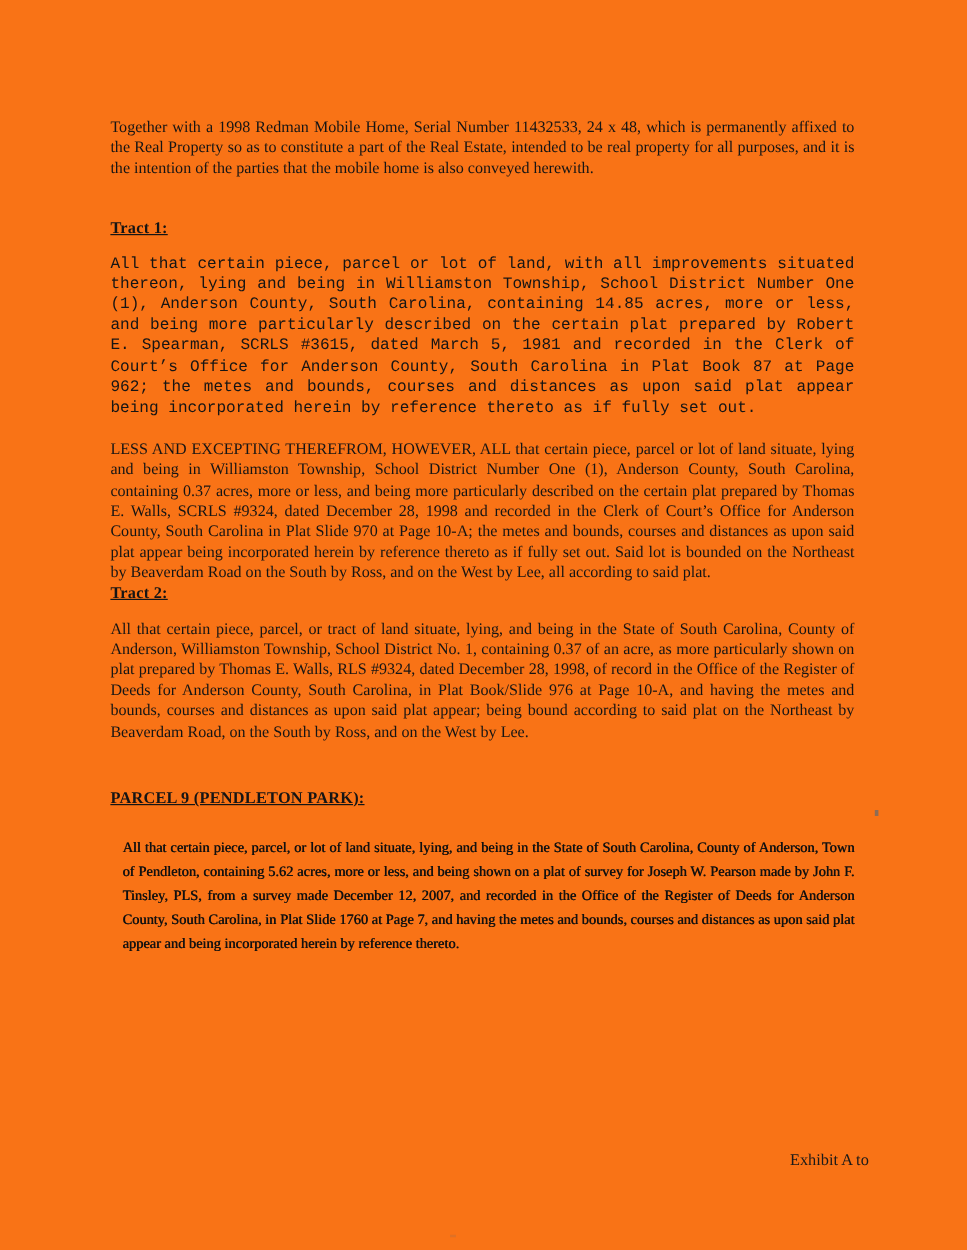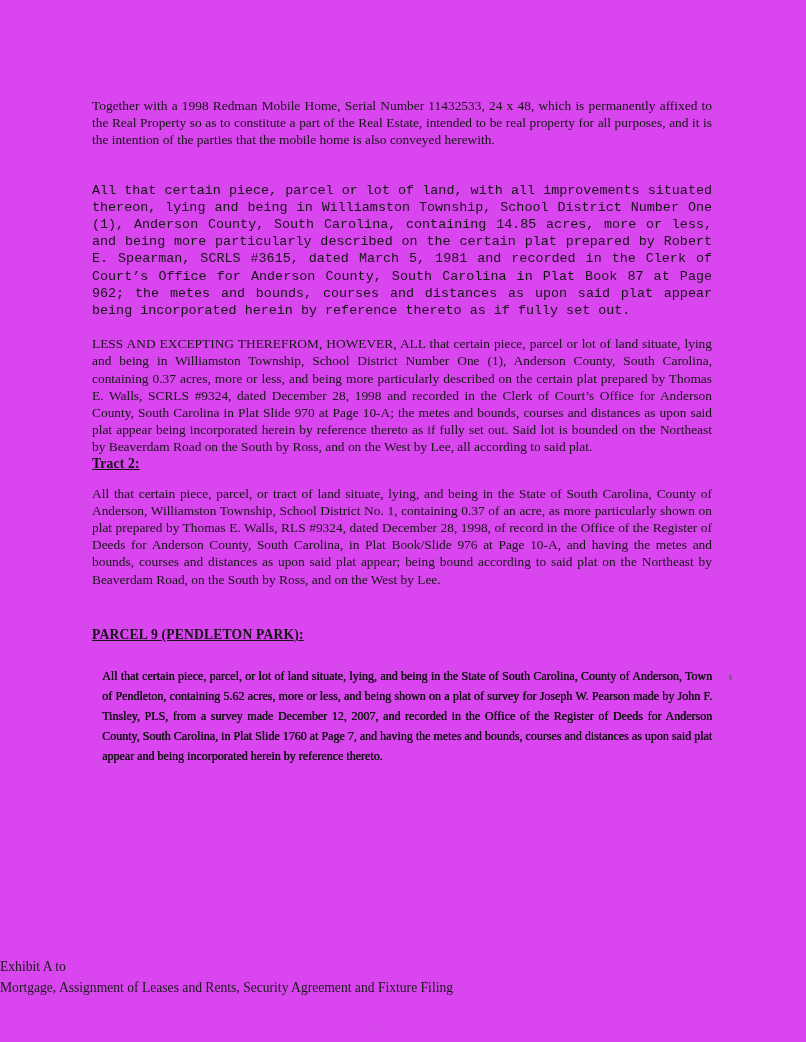--- a/index.html
+++ b/index.html
@@ -5,21 +5,21 @@
   html, body {
     margin: 0;
     padding: 0;
     background: #e8e8e8;
   }
   .page {
     position: relative;
     width: 806px;
     height: 1042px;
     margin: 0 auto;
-    background: #d946ef;
+    background: #f97316;
     font-family: "Liberation Serif", "DejaVu Serif", serif;
     color: #151515;
     overflow: hidden;
   }
   .content {
     position: absolute;
     left: 92px;
     top: 97px;
     width: 620px;
   }
@@ -54,21 +54,21 @@
     text-align: justify;
     
     text-shadow: 0.4px 0 0 currentColor;
     color: #111111;
   }
   .footer {
     position: absolute;
     left: 0;
     width: 724px;
     top: 956px;
-    text-align: left;
+    text-align: right;
     font-size: 13.6px;
     line-height: 21px;
     color: #1a1a1a;
   }
   .artifact {
     position: absolute;
     background: #6a6a6a;
   }
   .artifact-right {
     left: 729px;
@@ -87,35 +87,35 @@
 </style>
 </head>
 <body>
 
 <div class="page">
   <div class="content">
 
     <p class="para para-intro">Together with a 1998 Redman Mobile Home, Serial Number 11432533, 24 x 48, which is permanently affixed to the Real Property so as to constitute a part of the Real Estate, intended to be real property for all purposes, and it is the intention of the parties that the mobile home is also conveyed herewith.</p>
 
 
+    <p class="heading heading-tract1">Tract 1:</p>
 
     <p class="para para-tract1a">All that certain piece, parcel or lot of land, with all improvements situated thereon, lying and being in Williamston Township, School District Number One (1), Anderson County, South Carolina, containing 14.85 acres, more or less, and being more particularly described on the certain plat prepared by Robert E. Spearman, SCRLS #3615, dated March 5, 1981 and recorded in the Clerk of Court’s Office for Anderson County, South Carolina in Plat Book 87 at Page 962; the metes and bounds, courses and distances as upon said plat appear being incorporated herein by reference thereto as if fully set out.</p>
 
     <p class="para para-tract1b">LESS AND EXCEPTING THEREFROM, HOWEVER, ALL that certain piece, parcel or lot of land situate, lying and being in Williamston Township, School District Number One (1), Anderson County, South Carolina, containing 0.37 acres, more or less, and being more particularly described on the certain plat prepared by Thomas E. Walls, SCRLS #9324, dated December 28, 1998 and recorded in the Clerk of Court’s Office for Anderson County, South Carolina in Plat Slide 970 at Page 10-A; the metes and bounds, courses and distances as upon said plat appear being incorporated herein by reference thereto as if fully set out.  Said lot is bounded on the Northeast by Beaverdam Road on the South by Ross, and on the West by Lee, all according to said plat.</p>
 
     <p class="heading heading-tract2">Tract 2:</p>
 
     <p class="para para-tract2">All that certain piece, parcel, or tract of land situate, lying, and being in the State of South Carolina, County of Anderson, Williamston Township, School District No. 1, containing 0.37 of an acre, as more particularly shown on plat prepared by Thomas E. Walls, RLS #9324, dated December 28, 1998, of record in the Office of the Register of Deeds for Anderson County, South Carolina, in Plat Book/Slide 976 at Page 10-A, and having the metes and bounds, courses and distances as upon said plat appear; being bound according to said plat on the Northeast by Beaverdam Road, on the South by Ross, and on the West by Lee.</p>
 
     <p class="heading heading-parcel9">PARCEL 9 (PENDLETON PARK):</p>
 
     <p class="para para-parcel9">All that certain piece, parcel, or lot of land situate, lying, and being in the State of South Carolina, County of Anderson, Town of Pendleton, containing 5.62 acres, more or less, and being shown on a plat of survey for Joseph W. Pearson made by John F. Tinsley, PLS, from a survey made December 12, 2007, and recorded in the Office of the Register of Deeds for Anderson County, South Carolina, in Plat Slide 1760 at Page 7, and having the metes and bounds, courses and distances as upon said plat appear and being incorporated herein by reference thereto.</p>
 
   </div>
 
   <div class="footer">
     <div>Exhibit A to</div>
-    <div>Mortgage, Assignment of Leases and Rents, Security Agreement and Fixture Filing</div>
   </div>
 
   <div class="artifact artifact-right"></div>
   <div class="artifact artifact-bottom"></div>
 </div>
 
 </body></html>

